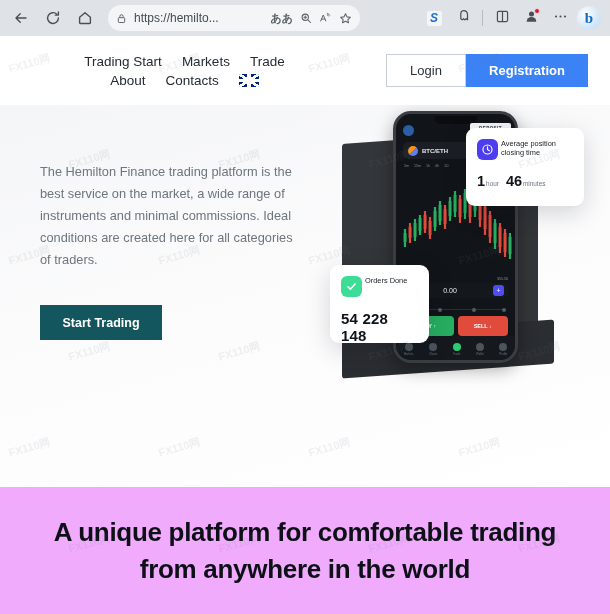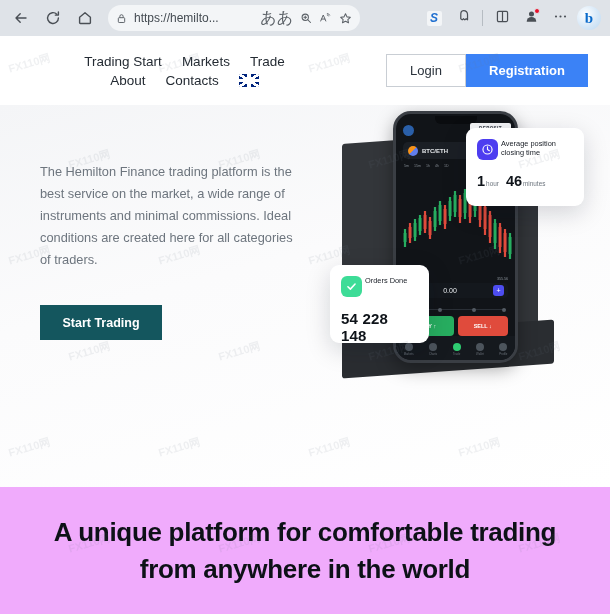--- a/index.html
+++ b/index.html
@@ -377,21 +377,21 @@
   </div>
 
   <div class="urlbar">
     <span class="url-ico">
       <svg width="11" height="11" viewBox="0 0 16 16" fill="none" stroke="currentColor" stroke-width="1.4">
           <rect x="3.4" y="6.8" width="9.2" height="7" rx="1.2"></rect>
           <path d="M5.6 6.8V4.9a2.4 2.4 0 0 1 4.8 0v1.9"></path>
         </svg>
     </span>
     <span class="url-text">https://hemilto...</span>
-    <span class="url-ico" style="font-size:16px;">ああ</span>
+    <span class="url-ico" style="font-size:11px;font-weight:bold;">ああ</span>
     <span class="url-ico">
       <svg width="12" height="12" viewBox="0 0 16 16" fill="none" stroke="currentColor" stroke-width="1.4">
           <circle cx="7" cy="7" r="4.2"></circle>
           <path d="M10.2 10.2 14 14" stroke-linecap="round"></path>
           <path d="M5.2 7h3.6M7 5.2v3.6" stroke-linecap="round"></path>
         </svg>
     </span>
     <span class="url-ico">
       <svg width="13" height="12" viewBox="0 0 16 16" fill="none" stroke="currentColor" stroke-width="1.3">
           <path d="M1.6 12 5 4l3.4 8M2.9 9.4h4.2" stroke-linecap="round" stroke-linejoin="round"></path>

